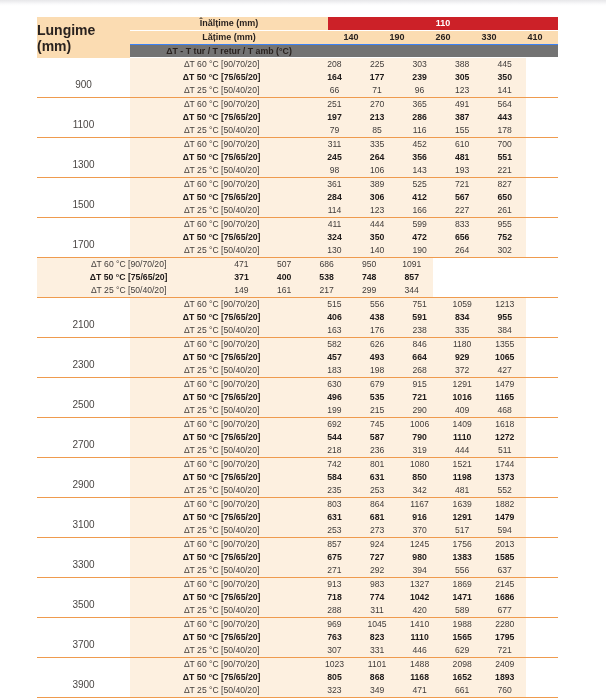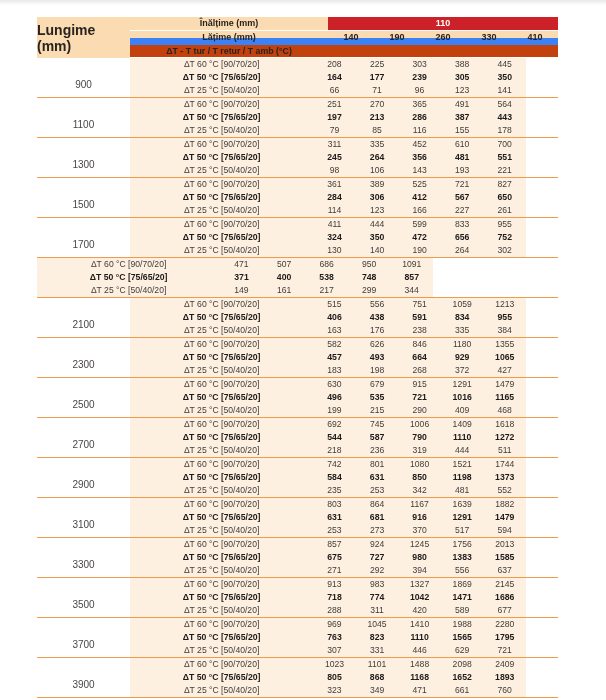--- a/index.html
+++ b/index.html
@@ -18,35 +18,35 @@
   
   .hdr { display:flex; }
   .hdr-left {
     width:93px; height:41px; background:#fbdcb2;
     display:flex; align-items:center; justify-content:center;
     font-weight:bold; font-size:14px; color:#29221f;
   }
   .hdr-right { width:428px; }
   .hrow { display:flex; height:14px; }
   .hrow1 { border-bottom:1px solid #ffffff; }
-  .hrow2 { border-bottom:7px solid #3b82f6; }
+  .hrow2 { border-bottom:1px solid #3b82f6;align-items:flex-end; }
   .h-label {
     width:198px; background:#fbdcb2; text-align:center;
     font-weight:bold; font-size:9px; color:#29221f; line-height:13px;
   }
   .red-cell {
     width:230px; background:#cc2128; color:#ffffff; text-align:center;
     font-weight:bold; font-size:9px; line-height:13px;
   }
   .h-num {
     width:46px; background:#fbdcb2; text-align:center;
     font-weight:bold; font-size:9px; color:#29221f; line-height:13px;
   }
   .band {
-    height:13px; background:#c2410c; border-bottom:1px solid #ffffff;
+    height:13px; background:#737373; border-bottom:1px solid #ffffff;
     display:flex;
   }
   .band .b-lbl {
     width:198px; text-align:center; font-weight:bold;
     font-size:8.8px; color:#29221f; line-height:12px;
   }
 
   
   .group { display:flex; border-bottom:1px solid #ef9b4e; }
   .g-left {

